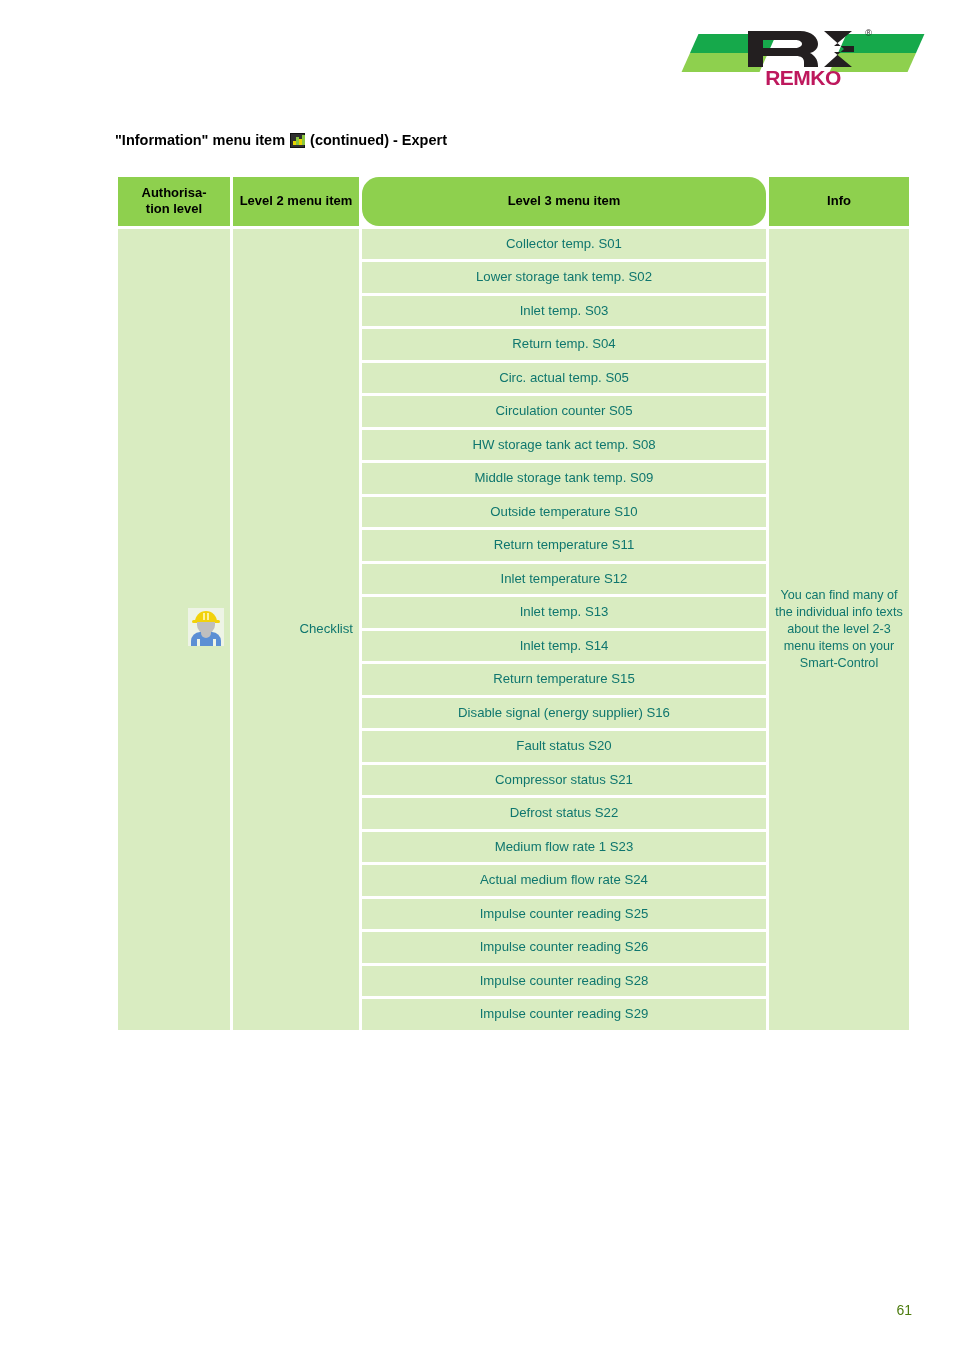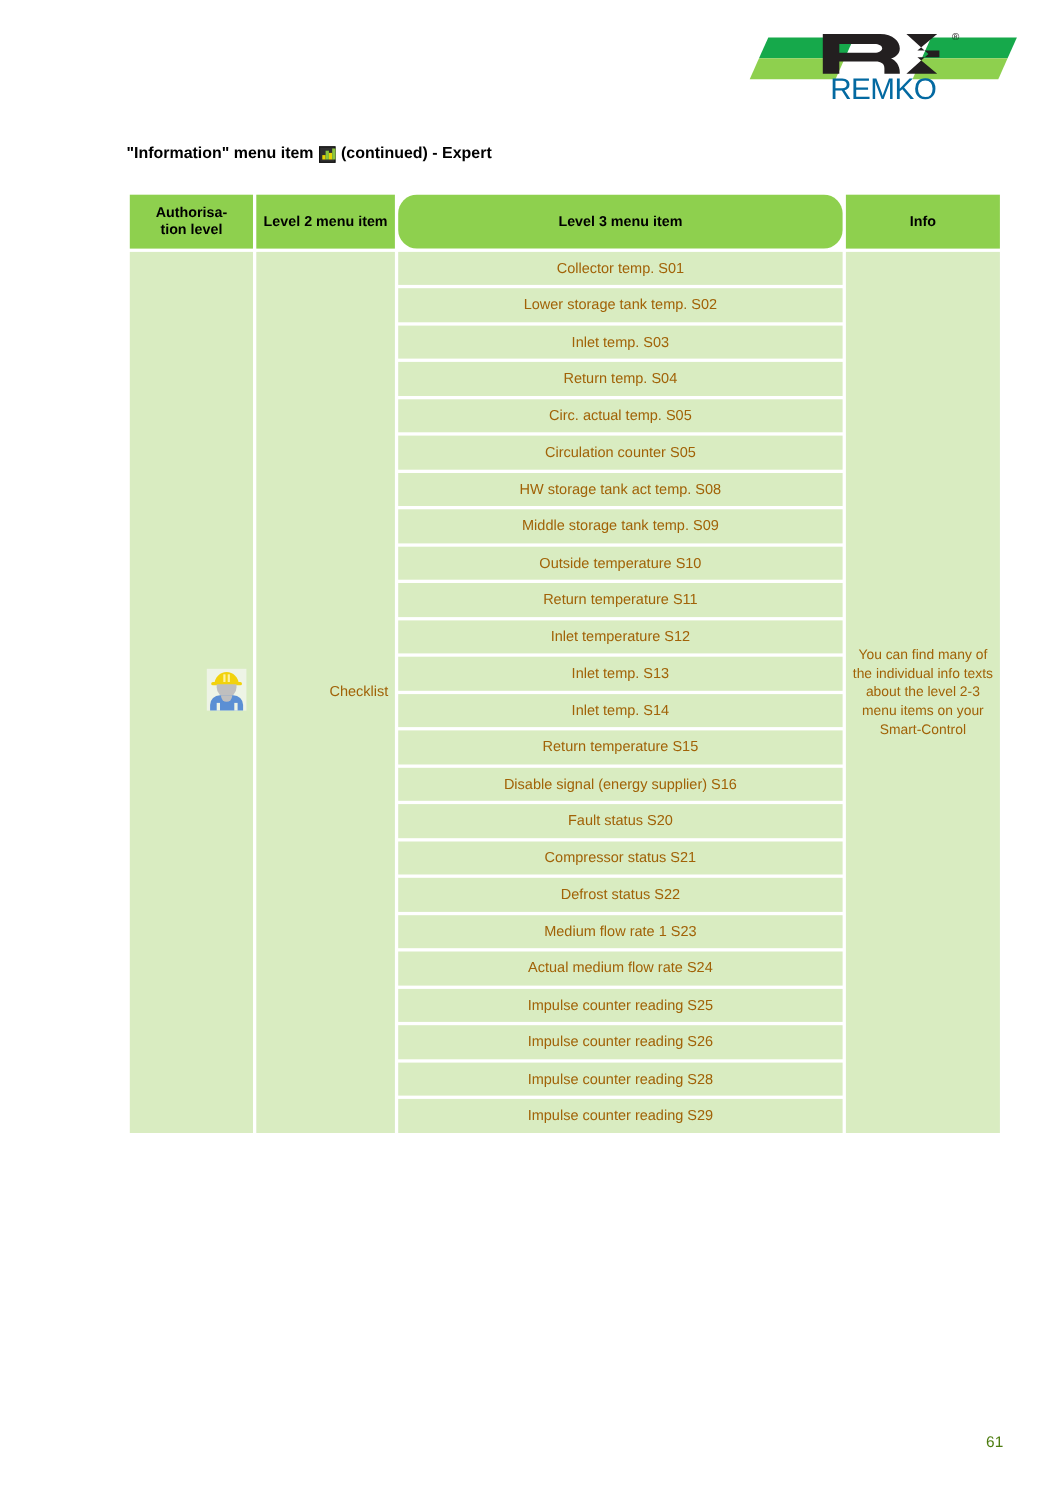--- a/index.html
+++ b/index.html
@@ -53,24 +53,24 @@
     font-size: 9px;
     color: #231f20;
     font-family: "Liberation Sans", sans-serif;
   }
   .logo-word {
     position: absolute;
     left: 50%;
     transform: translateX(-50%);
     top: 38px;
     font-family: "Liberation Sans", sans-serif;
-    font-weight: normal;
-    font-size: 27px;
+    font-weight: bold;
+    font-size: 21px;
     letter-spacing: -0.5px;
-    color: #0369a1;
+    color: #be185d;
     white-space: nowrap;
   }
 
   
   .page-heading {
     position: absolute;
     left: 115px;
     top: 132px;
     font-size: 14.5px;
     font-weight: bold;
@@ -116,21 +116,21 @@
     color: #000000;
     font-size: 13px;
     font-weight: bold;
     text-align: center;
     padding: 8px 4px;
     line-height: 1.25;
     vertical-align: middle;
   }
   .info-table td {
     background: #d9ecc1;
-    color: #a16207;
+    color: #0f766e;
     font-size: 13.2px;
     text-align: center;
     padding: 7px 6px;
     line-height: 1.25;
     vertical-align: middle;
   }
   td.col-auth   { width: 104px; }
   th.col-auth   { width: 104px; margin-left: 32px; }
   td.col-lvl2   { width: 118px; }
   th.col-lvl2   { width: 118px; }

